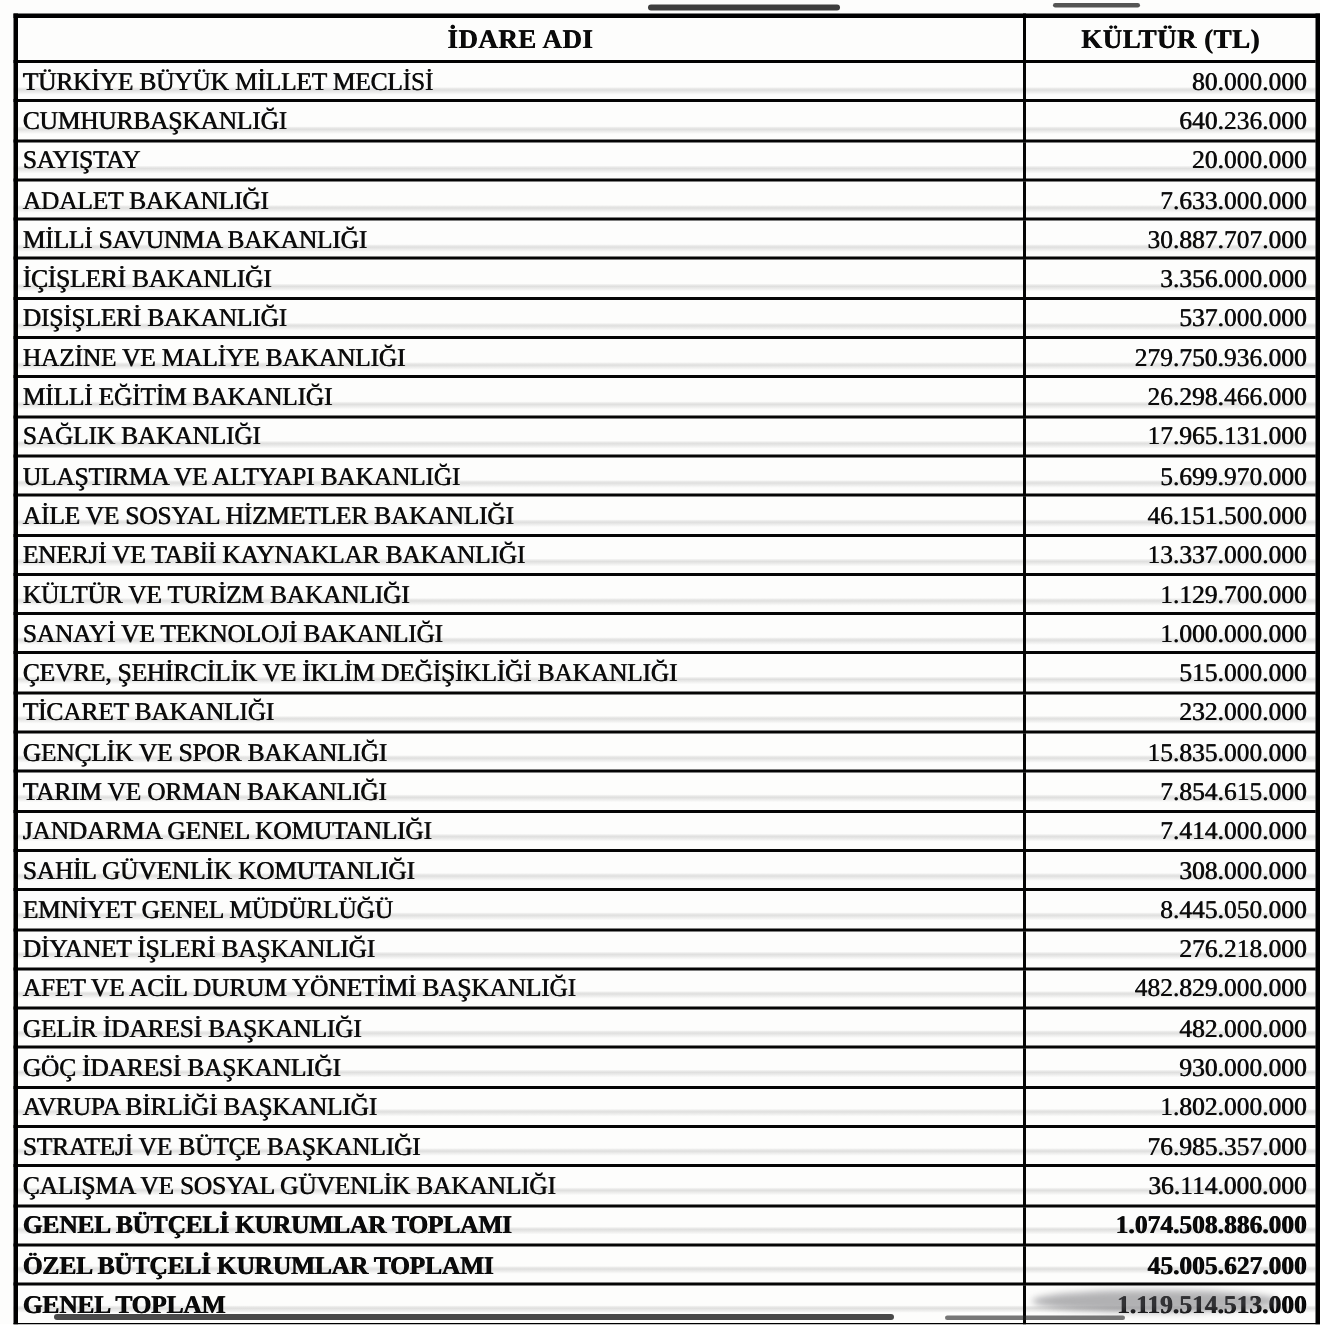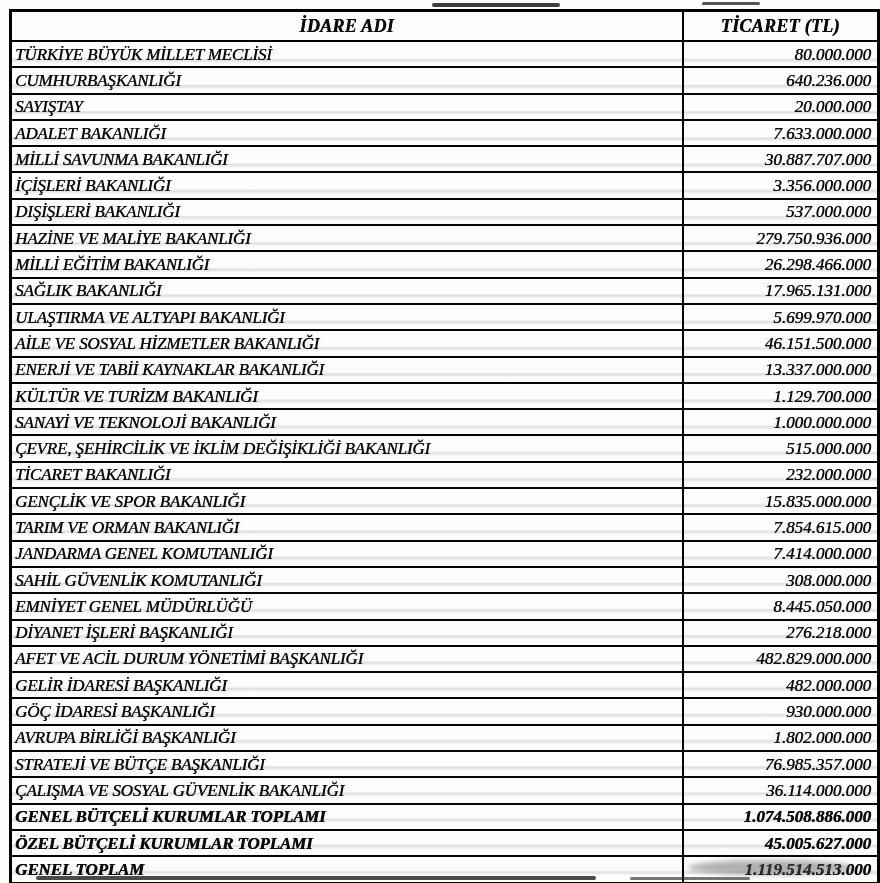--- a/index.html
+++ b/index.html
@@ -8,21 +8,20 @@
     background: #ffffff;
   }
   .page {
     position: relative;
     width: 880px;
     height: 883px;
     background: #fdfdfc;
     overflow: hidden;
     font-family: "Liberation Serif", "DejaVu Serif", serif;
     color: #0b0b0b;
-    font-style: italic;
   }
   table.budget {
     position: absolute;
     left: 9px;
     top: 9px;
     width: 868px;
     border-collapse: collapse;
     table-layout: fixed;
     border: 3px solid #000;
   }
@@ -107,21 +106,21 @@
 
 <div class="page">
   <table class="budget">
     <colgroup>
       <col class="c-name">
       <col class="c-amt">
     </colgroup>
     <thead>
       <tr>
         <th>İDARE ADI</th>
-        <th>TİCARET (TL)</th>
+        <th>KÜLTÜR (TL)</th>
       </tr>
     </thead>
     <tbody id="table-body">
         <tr>
           <td class="name">TÜRKİYE BÜYÜK MİLLET MECLİSİ</td>
           <td class="amount">80.000.000</td>
         </tr>
         <tr>
           <td class="name">CUMHURBAŞKANLIĞI</td>
           <td class="amount">640.236.000</td>

